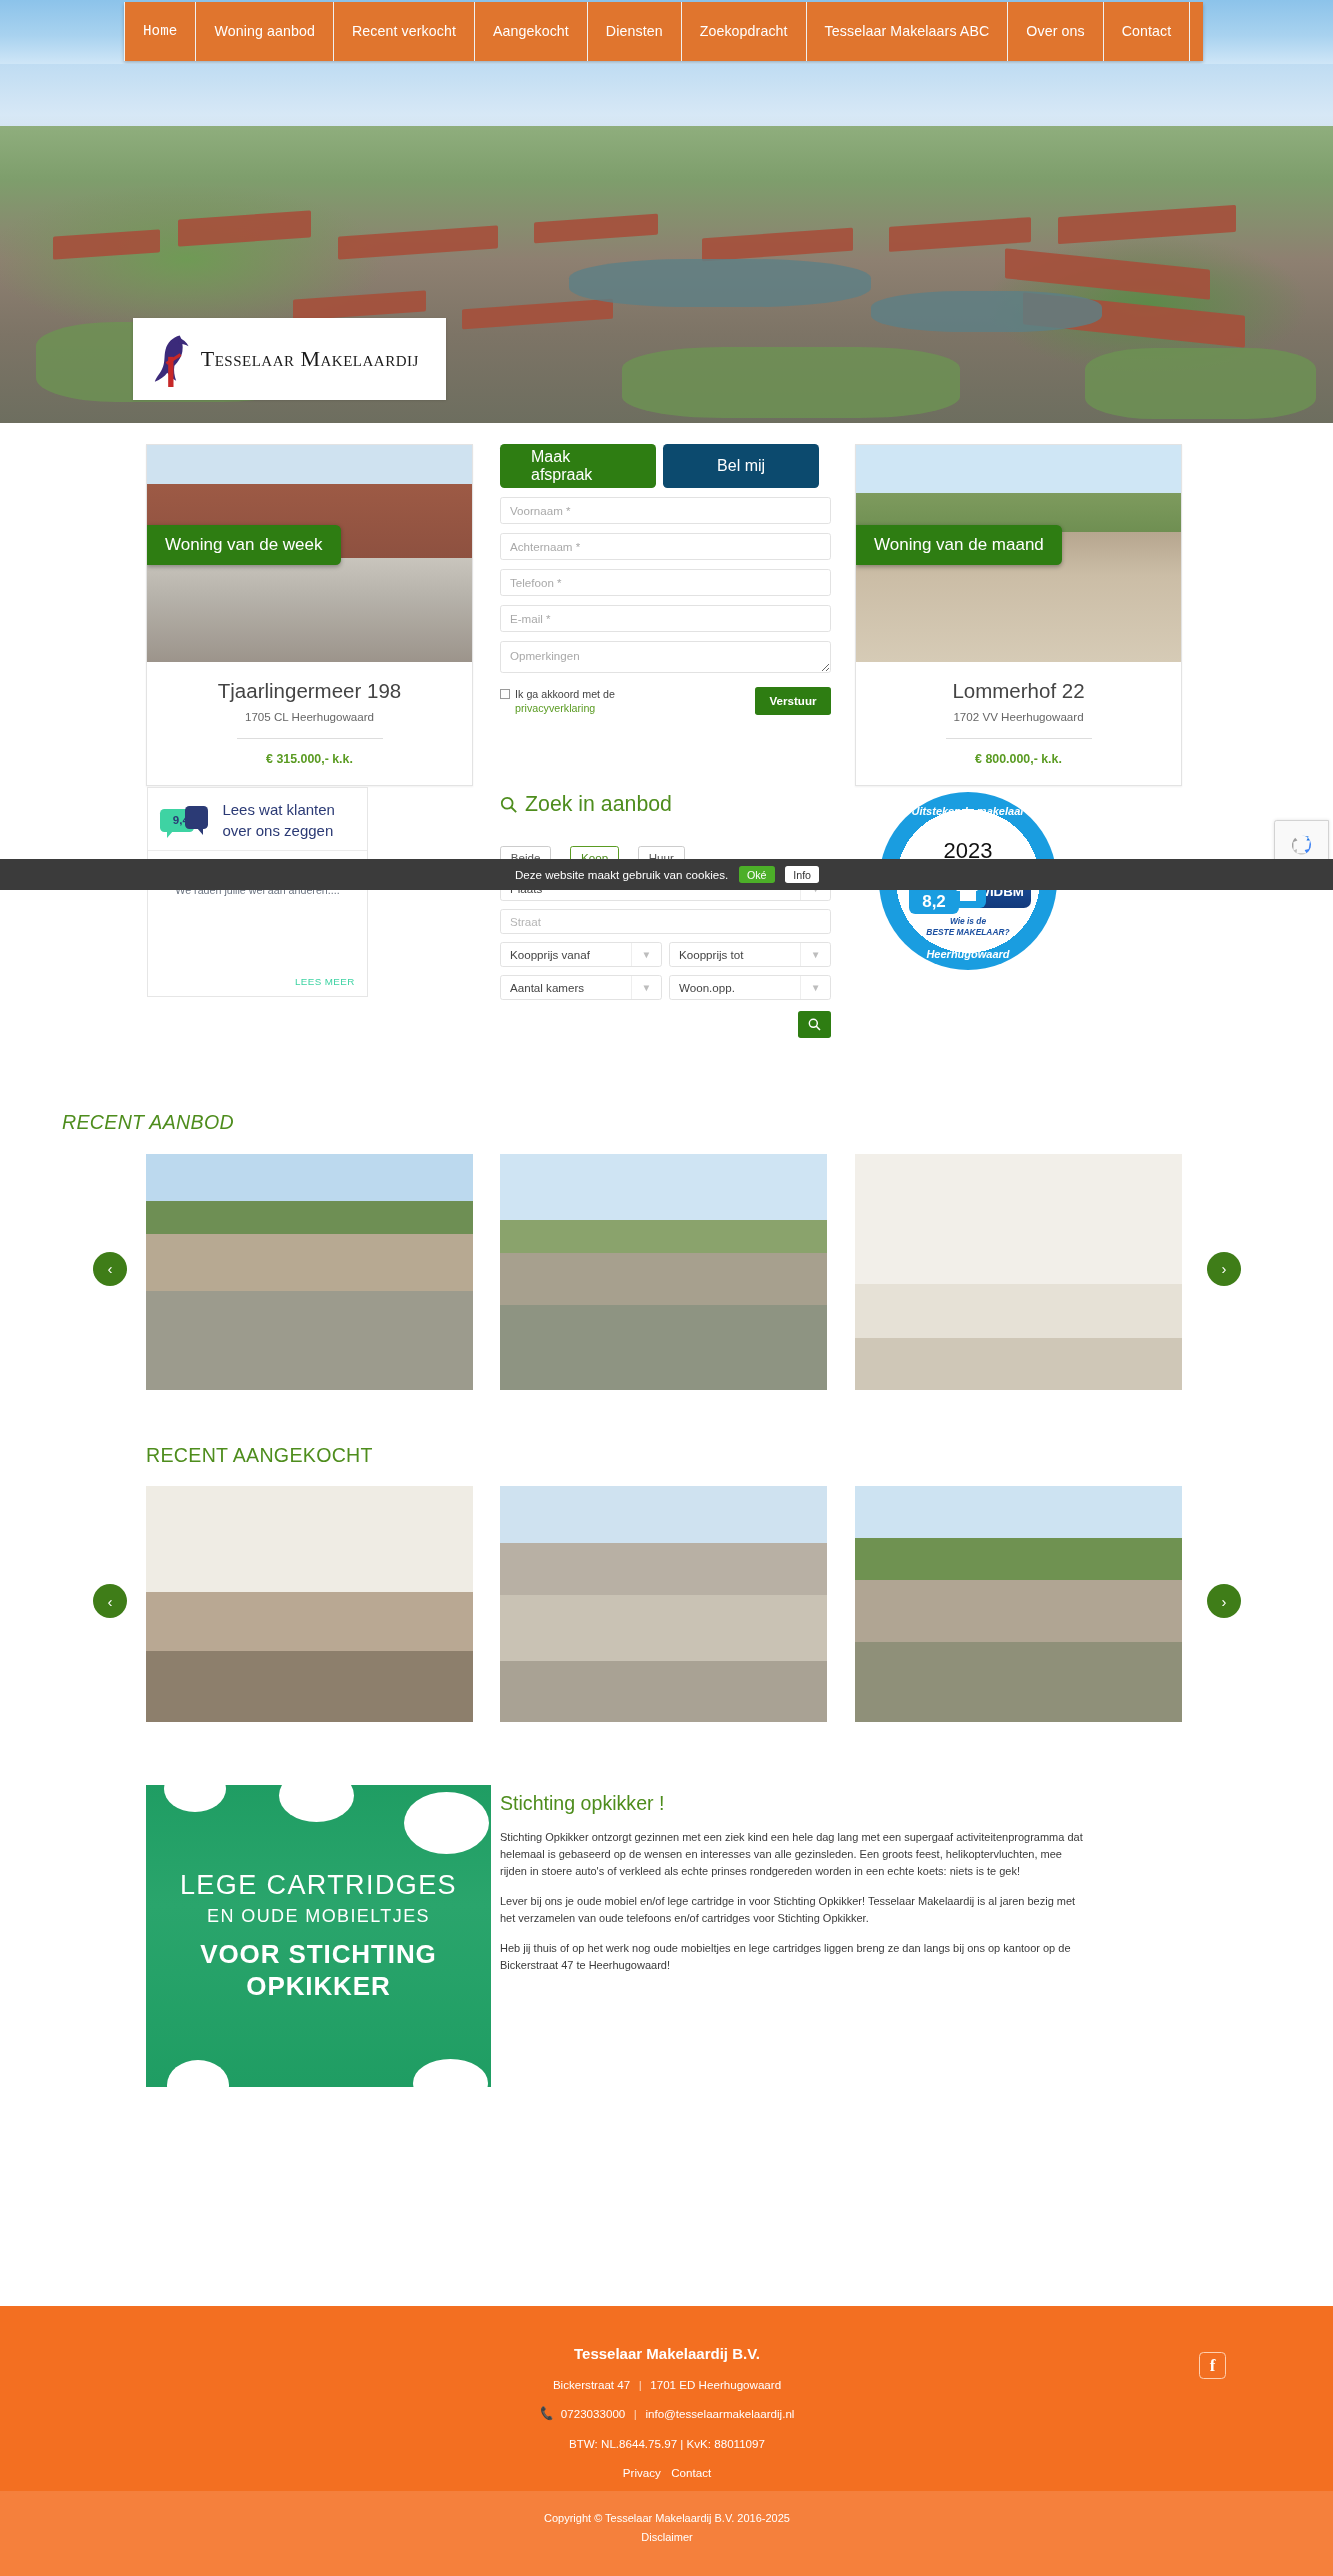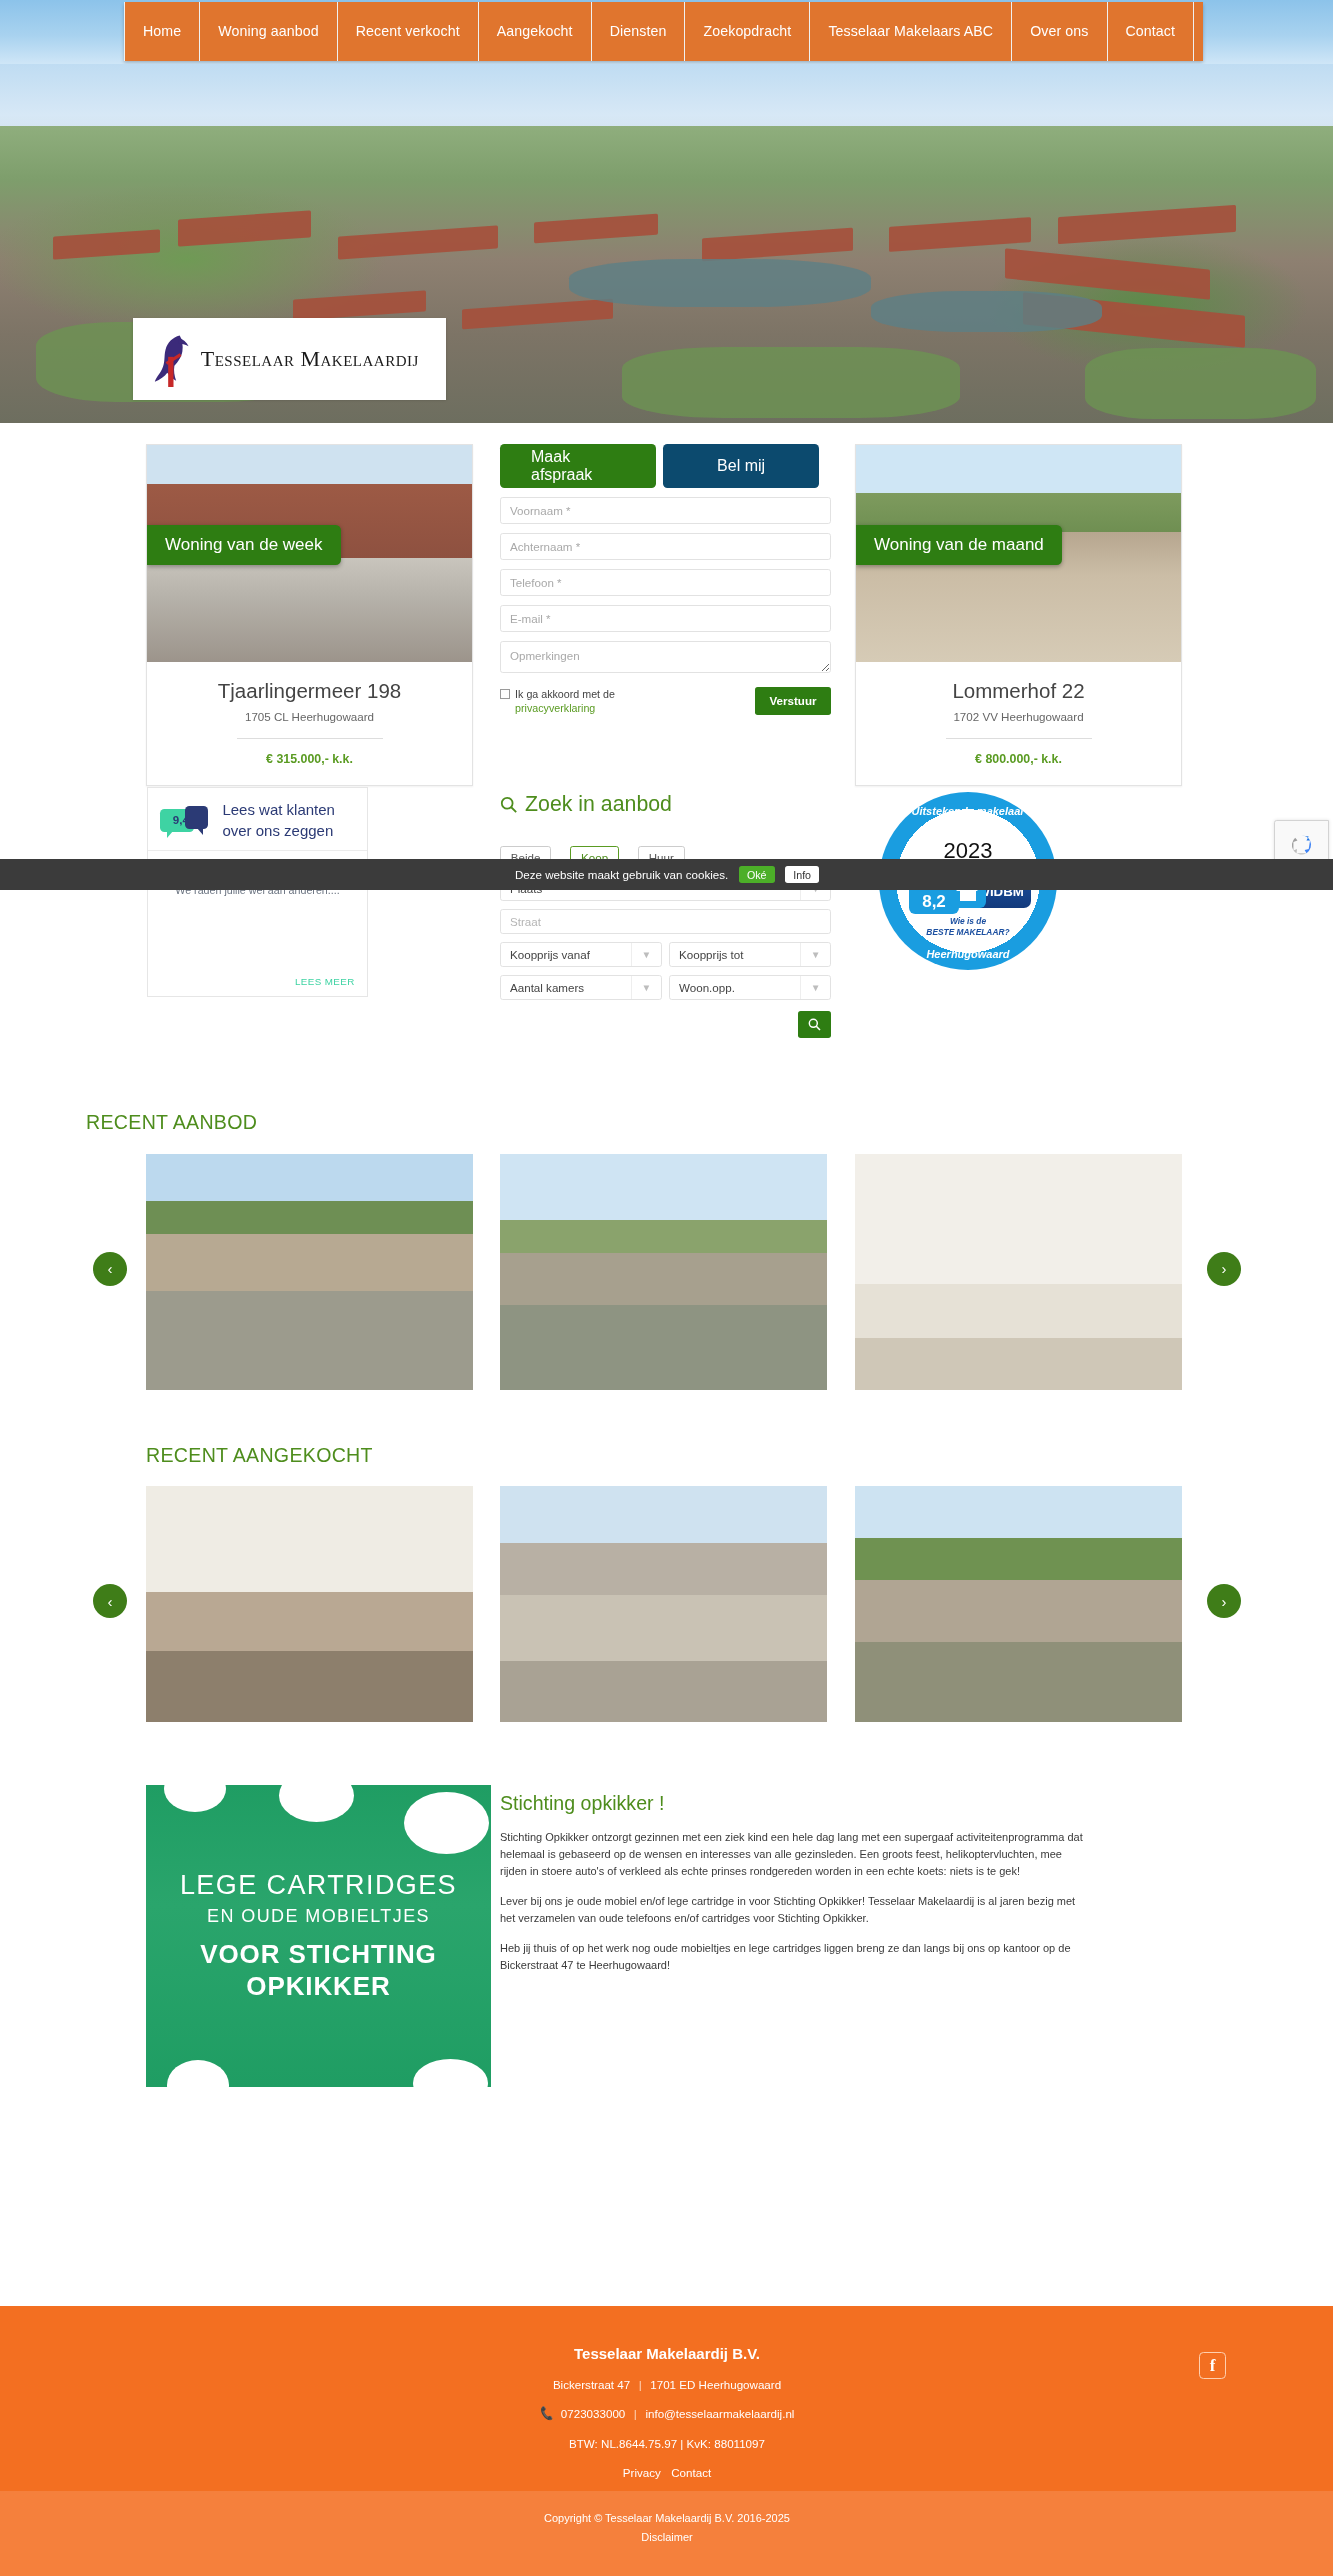--- a/index.html
+++ b/index.html
@@ -26,21 +26,21 @@
     display:flex; align-items:stretch;
   }
   .navitem{
     display:flex; align-items:center; justify-content:center;
     color:#fff; font-size:14.2px; letter-spacing:0.1px;
     padding:0 18px;
     border-right:0.9px solid #f0f0f0;
     white-space:nowrap;
     cursor:pointer;
   }
-  .navitem:first-child{ border-left:0.9px solid #f0f0f0; }
+  .navitem:first-child{ border-left:0.9px solid #f0f0f0;font-family:Liberation Mono, monospace; }
 
   
   .hero{
     position:absolute; left:0; top:64px; width:1334px; height:359px;
     overflow:hidden;
   }
   .hero-sky{
     position:absolute; left:0; top:0; width:1334px; height:85px;
     background:linear-gradient(180deg,#bfdcf2 0%, #d7e8f6 60%, #cfe0ea 100%);
   }
@@ -482,21 +482,21 @@
       <div class="aw-house"></div>
       <div class="aw-q">
         <span>Wie is de</span><br>
         <span>BESTE MAKELAAR?</span>
       </div>
       <div class="aw-bottom">Heerhugowaard</div>
     </div>
   </div>
 
   <div style="position:relative; margin-top:53px;">
-    <div class="sectheading" style="margin-left:86px;">RECENT AANBOD</div>
+    <div class="sectheading" style="margin-left:62px;font-style:italic;">RECENT AANBOD</div>
     <div class="carousel">
       <div class="arrow arr-l">‹</div>
       <div class="cphoto cp1">
           <div class="img-a"></div>
         </div>
       <div class="cphoto cp2">
           <div class="img-b"></div>
         </div>
       <div class="cphoto cp3">
           <div class="img-c"></div>

